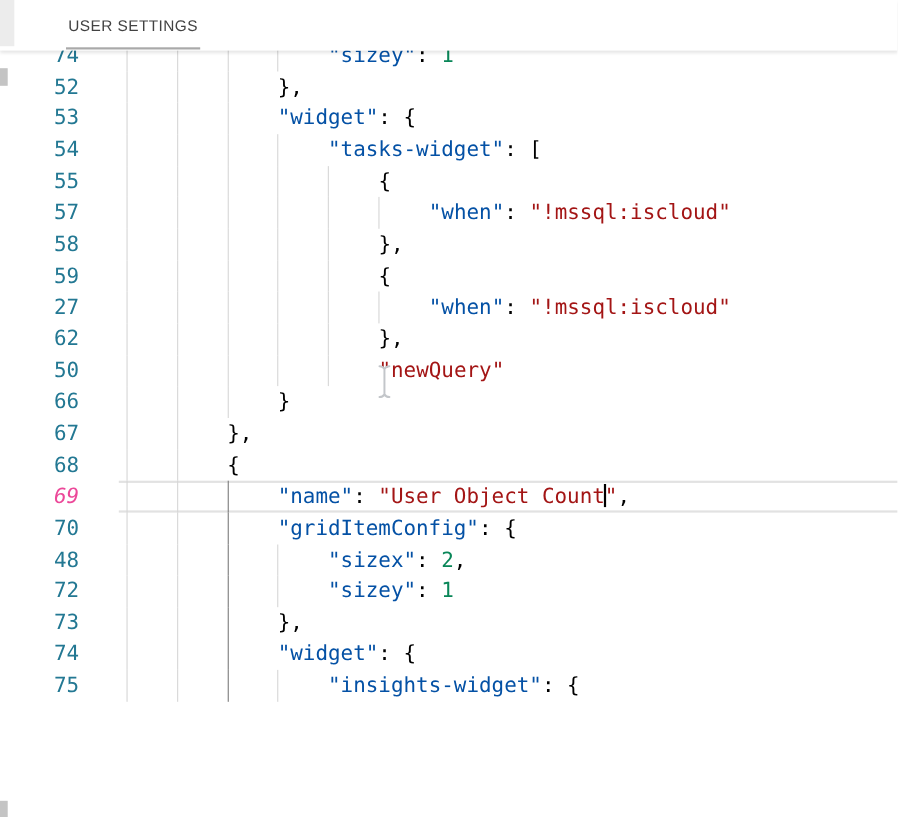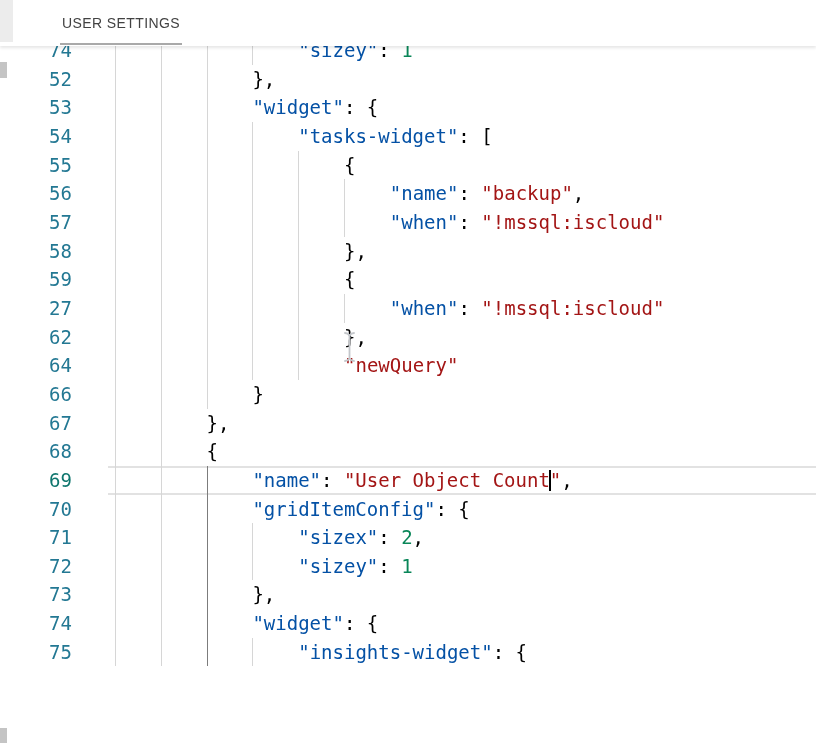--- a/index.html
+++ b/index.html
@@ -42,21 +42,21 @@
     font-family:"DejaVu Sans Mono", monospace;
     font-size:19px;
   }
   .row{
     position:relative;height:28.66px;line-height:28.66px;
   }
   .ln{
     position:absolute;left:0;top:0;width:72px;text-align:right;
     color:#237893;
   }
-  .row.current .ln{color:#0f766e;}
+  .row.current .ln{color:#ec4899;font-style:italic;}
   .guide{
     position:absolute;top:0;bottom:0;width:1px;background:#d6d6d6;
   }
   .guide.active{background:#7c7c7c;}
   .txt{
     position:absolute;top:0;white-space:pre;
   }
   .tk-key{color:#0451a5;}
   .tk-str{color:#a31515;}
   .tk-num{color:#098658;}
@@ -110,30 +110,20 @@
     <div class="row">
       <div class="ln">55</div>
       <div class="guide" style="left: 115px;"></div>
       <div class="guide" style="left: 160.8px;"></div>
       <div class="guide" style="left: 206.6px;"></div>
       <div class="guide" style="left: 252.4px;"></div>
       <div class="guide" style="left: 298.2px;"></div>
       <div class="txt" style="left: 344px;"><span class="tk-p">{</span></div>
     </div>
     <div class="row">
-      <div class="ln">56</div>
-      <div class="guide" style="left: 115px;"></div>
-      <div class="guide" style="left: 160.8px;"></div>
-      <div class="guide" style="left: 206.6px;"></div>
-      <div class="guide" style="left: 252.4px;"></div>
-      <div class="guide" style="left: 298.2px;"></div>
-      <div class="guide" style="left: 344px;"></div>
-      <div class="txt" style="left: 389.8px;"><span class="tk-key">"name"</span><span class="tk-p">: </span><span class="tk-str">"backup"</span><span class="tk-p">,</span></div>
-    </div>
-    <div class="row">
       <div class="ln">57</div>
       <div class="guide" style="left: 115px;"></div>
       <div class="guide" style="left: 160.8px;"></div>
       <div class="guide" style="left: 206.6px;"></div>
       <div class="guide" style="left: 252.4px;"></div>
       <div class="guide" style="left: 298.2px;"></div>
       <div class="guide" style="left: 344px;"></div>
       <div class="txt" style="left: 389.8px;"><span class="tk-key">"when"</span><span class="tk-p">: </span><span class="tk-str">"!mssql:iscloud"</span></div>
     </div>
     <div class="row">
@@ -167,21 +157,21 @@
     <div class="row">
       <div class="ln">62</div>
       <div class="guide" style="left: 115px;"></div>
       <div class="guide" style="left: 160.8px;"></div>
       <div class="guide" style="left: 206.6px;"></div>
       <div class="guide" style="left: 252.4px;"></div>
       <div class="guide" style="left: 298.2px;"></div>
       <div class="txt" style="left: 344px;"><span class="tk-p">},</span></div>
     </div>
     <div class="row">
-      <div class="ln">64</div>
+      <div class="ln">50</div>
       <div class="guide" style="left: 115px;"></div>
       <div class="guide" style="left: 160.8px;"></div>
       <div class="guide" style="left: 206.6px;"></div>
       <div class="guide" style="left: 252.4px;"></div>
       <div class="guide" style="left: 298.2px;"></div>
       <div class="txt" style="left: 344px;"><span class="tk-str">"newQuery"</span></div>
     </div>
     <div class="row">
       <div class="ln">66</div>
       <div class="guide" style="left: 115px;"></div>
@@ -210,21 +200,21 @@
       <div class="txt" style="left: 252.4px;"><span class="tk-key">"name"</span><span class="tk-p">: </span><span class="tk-str">"User Object Count</span><span class="tk-cursor"></span><span class="tk-str">"</span><span class="tk-p">,</span></div>
     </div>
     <div class="row">
       <div class="ln">70</div>
       <div class="guide" style="left: 115px;"></div>
       <div class="guide" style="left: 160.8px;"></div>
       <div class="guide active" style="left: 206.6px;"></div>
       <div class="txt" style="left: 252.4px;"><span class="tk-key">"gridItemConfig"</span><span class="tk-p">: {</span></div>
     </div>
     <div class="row">
-      <div class="ln">71</div>
+      <div class="ln">48</div>
       <div class="guide" style="left: 115px;"></div>
       <div class="guide" style="left: 160.8px;"></div>
       <div class="guide active" style="left: 206.6px;"></div>
       <div class="guide" style="left: 252.4px;"></div>
       <div class="txt" style="left: 298.2px;"><span class="tk-key">"sizex"</span><span class="tk-p">: </span><span class="tk-num">2</span><span class="tk-p">,</span></div>
     </div>
     <div class="row">
       <div class="ln">72</div>
       <div class="guide" style="left: 115px;"></div>
       <div class="guide" style="left: 160.8px;"></div>

